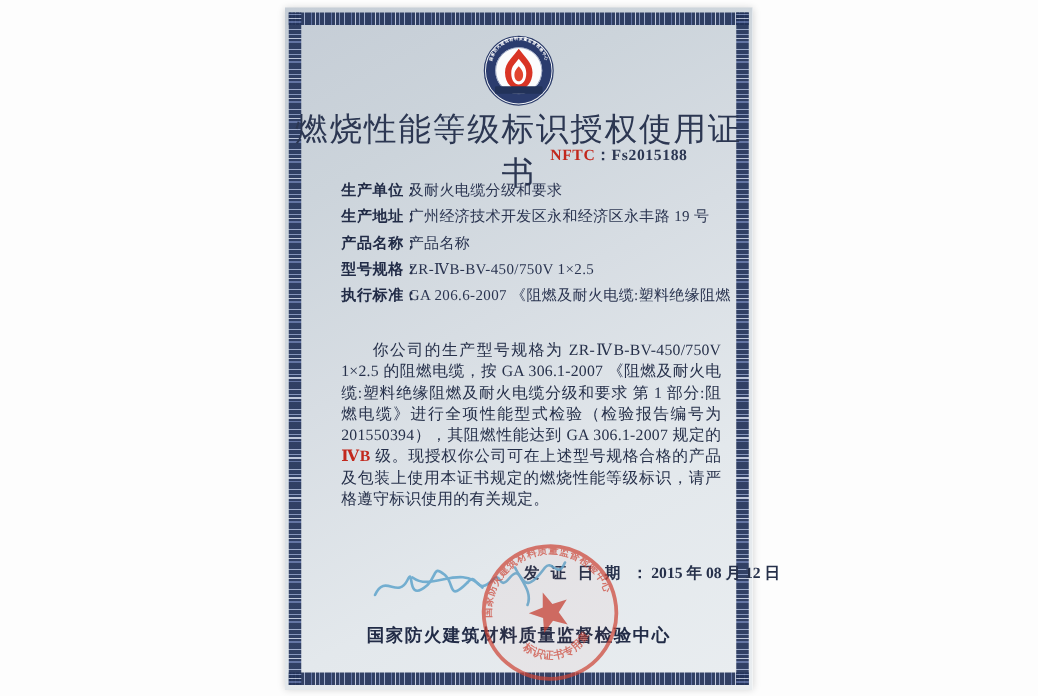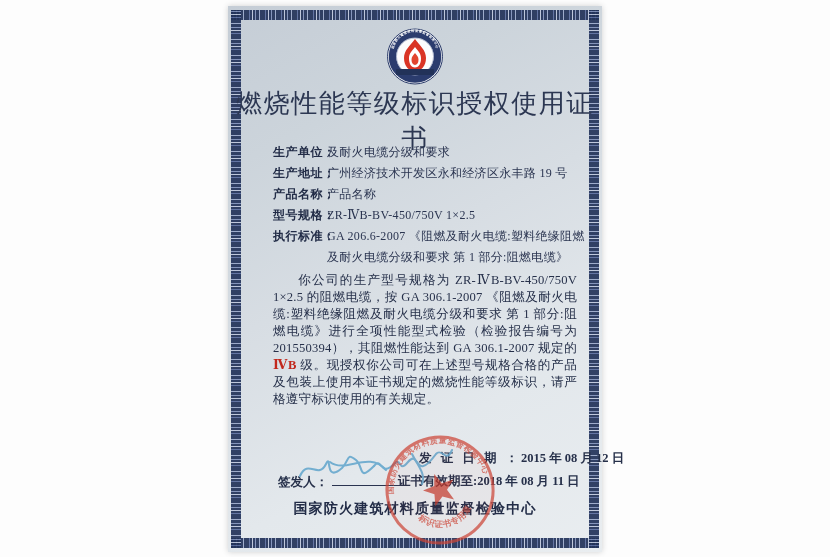--- a/index.html
+++ b/index.html
@@ -88,55 +88,51 @@
       <circle cx="29" cy="29.5" r="18.5" fill="#fbfcfd" stroke="#7c89ad" stroke-width="0.6"></circle>
       <path d="M29 12 C34 19 40 23 40 31 C40 39 35 44.5 29 44.5 C23 44.5 18 39 18 31 C18 23 24 19 29 12 Z" fill="#d93425"></path>
       <path d="M29 20 C32 24 35 26 35 31.5 C35 37.3 32.3 40.5 29 40.5 C25.7 40.5 23 37.3 23 31.5 C23 26 26 24 29 20 Z" fill="#ffffff"></path>
       <path d="M29 26 C31 28.5 32.5 29.8 32.5 32.8 C32.5 36 31 38 29 38 C27 38 25.5 36 25.5 32.8 C25.5 29.8 27 28.5 29 26 Z" fill="#e2452f"></path>
       <rect x="10" y="42" width="38" height="6" rx="1" fill="#223259"></rect>
     </svg>
   </div>
 
   <div class="title">燃烧性能等级标识授权使用证书</div>
 
+  <div class="certno">
+    <span class="red">NFTC</span><span>：</span><span>Fs2015188</span>
+  </div>
 
   <div class="fields">
     <div class="frow">
       <span class="flabel">生产单位：</span><span class="fvalue">及耐火电缆分级和要求</span>
     </div>
     <div class="frow">
       <span class="flabel">生产地址：</span><span class="fvalue">广州经济技术开发区永和经济区永丰路 19 号</span>
     </div>
     <div class="frow">
       <span class="flabel">产品名称：</span><span class="fvalue">产品名称</span>
     </div>
     <div class="frow">
       <span class="flabel">型号规格：</span><span class="fvalue">ZR-ⅣB-BV-450/750V 1×2.5</span>
     </div>
     <div class="frow">
       <span class="flabel">执行标准：</span><span class="fvalue">GA 206.6-2007 《阻燃及耐火电缆:塑料绝缘阻燃</span>
     </div>
-    <div class="fcont">及耐火电缆分级和要求 第 1 部分:阻燃电缆》</div>
   </div>
 
   <div class="body-par">
     <span>你公司的生产型号规格为 ZR-ⅣB-BV-450/750V 1×2.5 的阻燃电缆，按 GA 306.1-2007 《阻燃及耐火电缆:塑料绝缘阻燃及耐火电缆分级和要求 第 1 部分:阻燃电缆》进行全项性能型式检验（检验报告编号为 201550394），其阻燃性能达到 GA 306.1-2007 规定的</span><span class="red">ⅣB</span><span> 级。现授权你公司可在上述型号规格合格的产品及包装上使用本证书规定的燃烧性能等级标识，请严格遵守标识使用的有关规定。</span>
   </div>
 
   <div class="issue-row">
     <span class="lab">发 证 日 期 ：</span><span>2015 年 08 月 12 日</span>
   </div>
 
-  <div class="signer-row">
-    <span>签发人：</span><span class="sign-line"></span>
-  </div>
 
-  <div class="valid-row">
-    <span>证书有效期至:</span><span>2018 年 08 月 11 日</span>
-  </div>
 
   <div class="org-line">国家防火建筑材料质量监督检验中心</div>
 
   <div class="signature-wrap">
     <svg width="162" height="52" viewBox="0 0 162 52">
       <g stroke="#64a7cd" stroke-width="2.1" fill="none" stroke-linecap="round" opacity="0.88">
         <path d="M6 36 C14 18 24 40 32 24 C38 12 30 44 48 28 C56 20 52 12 62 20 C70 27 64 42 80 26"></path>
         <path d="M80 26 C88 16 86 38 100 24 C108 16 104 34 114 22 C126 8 120 44 142 14 C148 7 152 24 158 10"></path>
         <path d="M36 22 C52 34 74 10 92 30"></path>
         <path d="M118 14 C124 26 132 34 128 44"></path>

